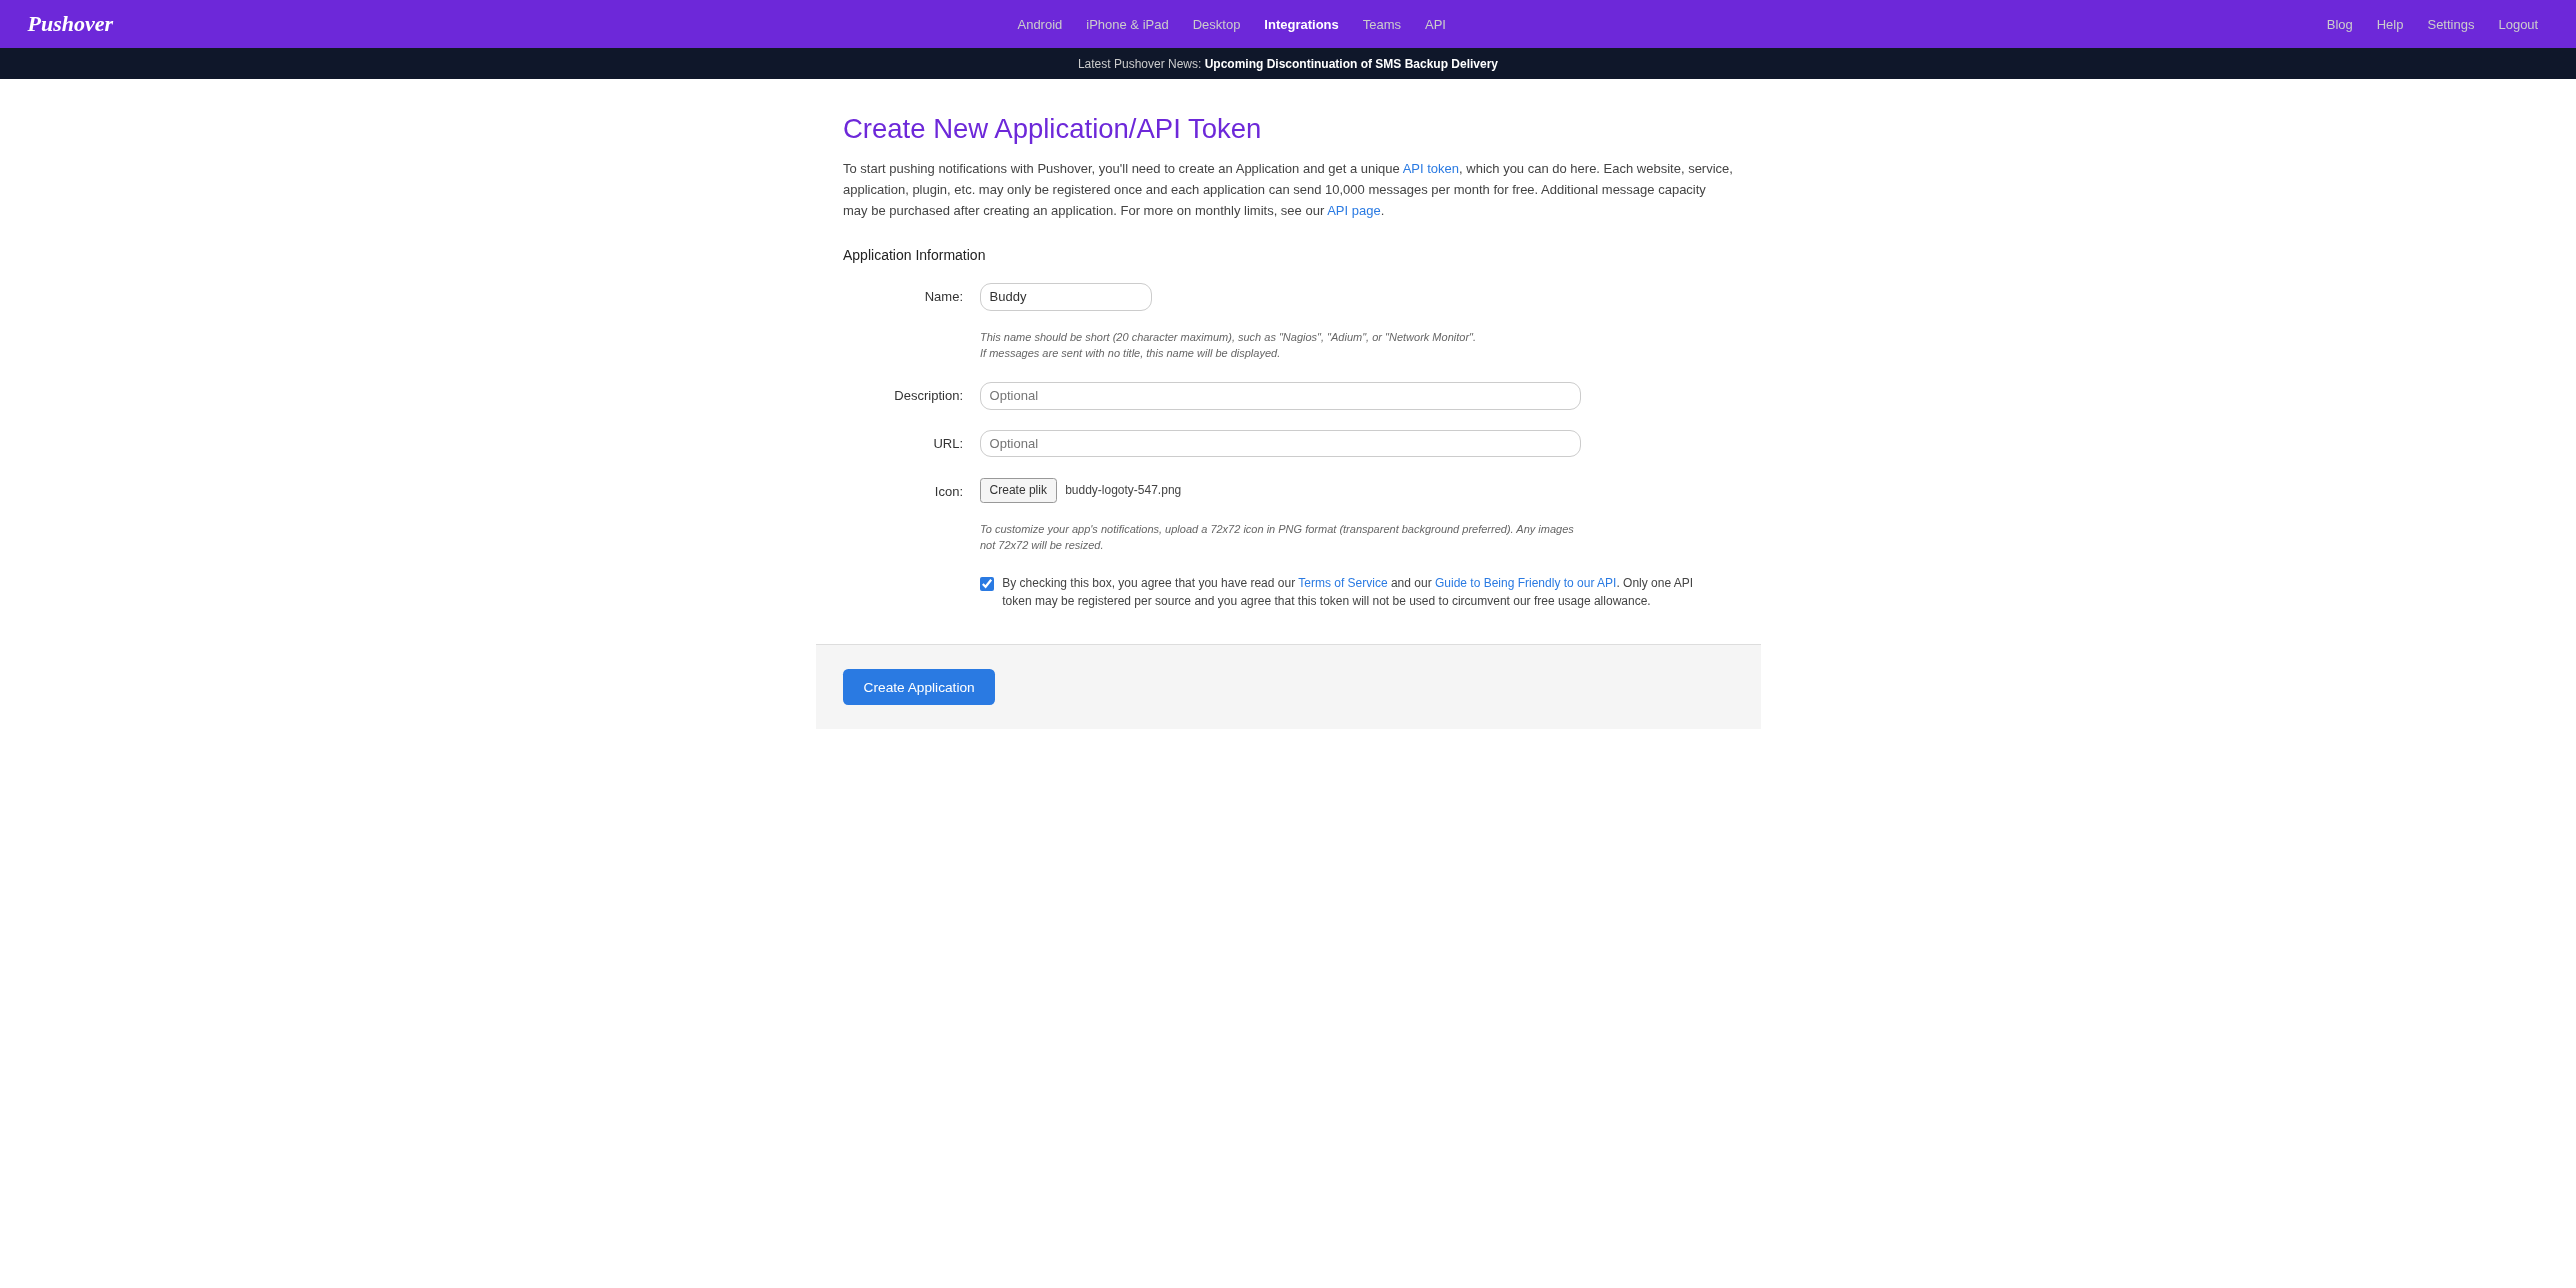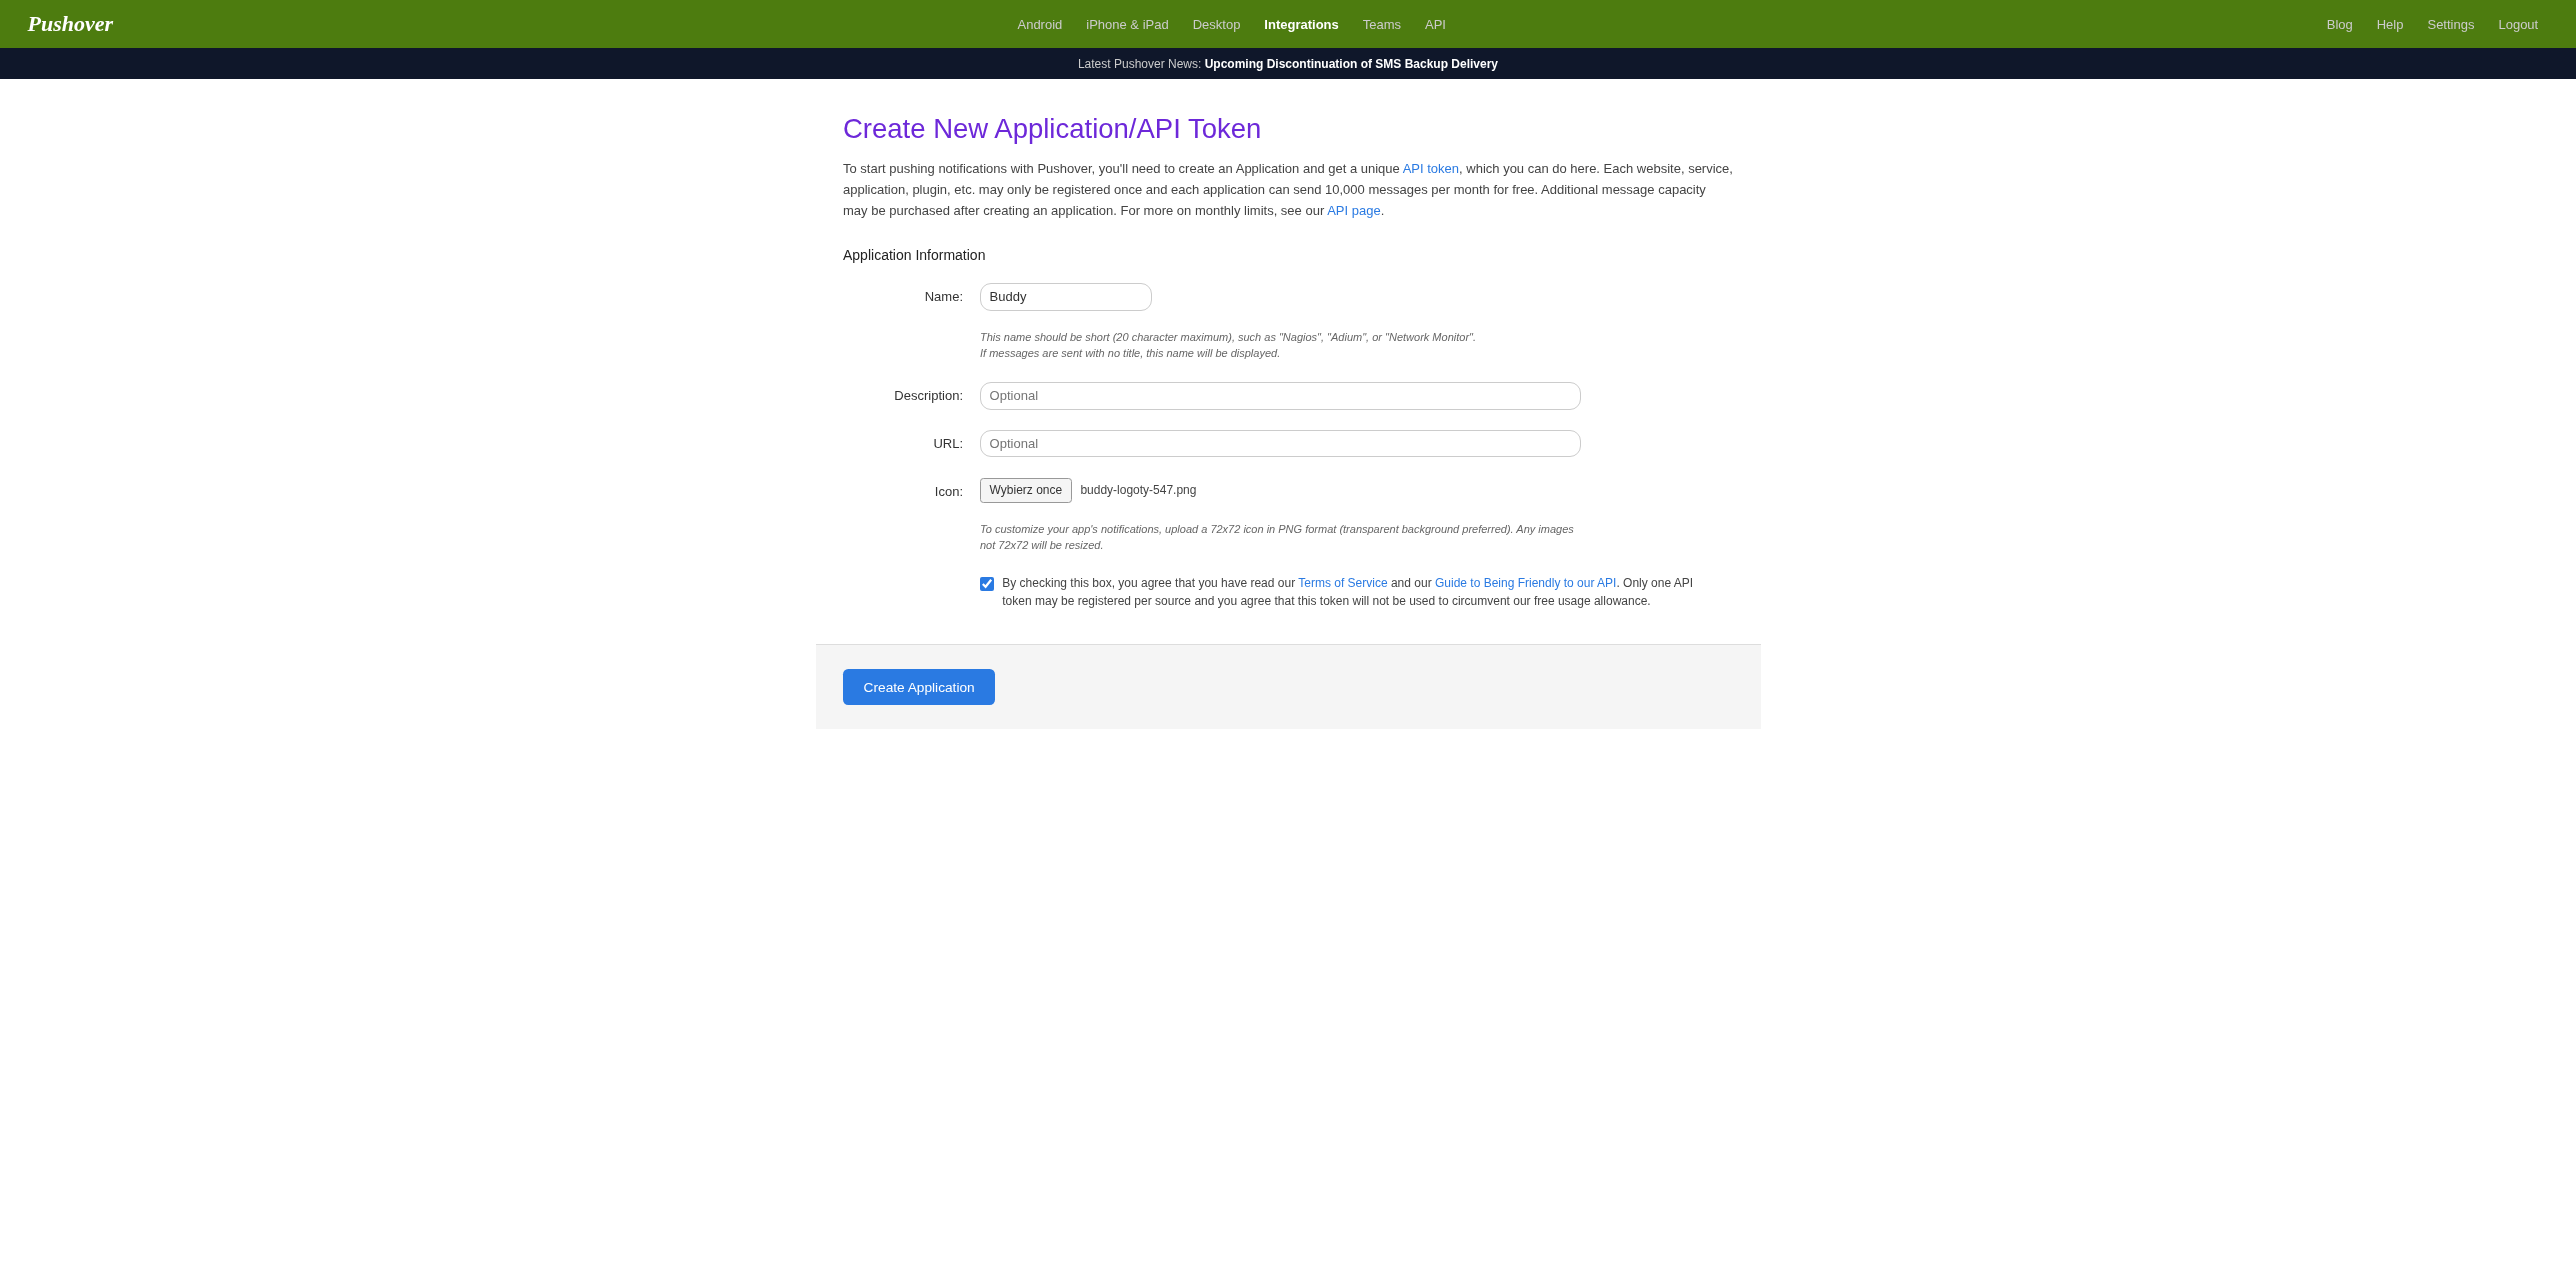--- a/index.html
+++ b/index.html
@@ -1,20 +1,20 @@
 <!DOCTYPE html>
 <html style="font-size:13.7px"><head>
   <meta charset="utf-8">
   <style>
     * { box-sizing: border-box; margin: 0; padding: 0; }
     body { font-family: -apple-system, BlinkMacSystemFont, "Segoe UI", Helvetica, Arial, sans-serif; font-size: 13.7px; color: #333; background: #fff; }
 
     
     nav {
-      background: #4d7c0f;
+      background: #6d28d9;
       display: flex;
       align-items: center;
       padding: 0 27.5px;
       height: 48px;
     }
     .nav-logo {
       font-family: Georgia, serif;
       color: #fff;
       font-size: 22px;
       font-style: italic;
@@ -243,21 +243,21 @@
     <div class="form-label">URL:</div>
     <div class="form-field">
       <input type="text" placeholder="Optional" style="">
     </div>
   </div>
 
   <div class="form-group">
     <div class="form-label">Icon:</div>
     <div class="form-field">
       <div class="icon-row">
-        <button class="file-button">Wybierz once</button>
+        <button class="file-button">Create plik</button>
         <span class="file-name">buddy-logoty-547.png</span>
       </div>
       <div class="field-hint">To customize your app's notifications, upload a 72x72 icon in PNG format (transparent background preferred). Any images not 72x72 will be resized.</div>
     </div>
   </div>
 
   <div class="checkbox-row">
     <input type="checkbox" id="tos-check" checked="" style="">
     <label class="checkbox-label" for="tos-check">
       <span>By checking this box, you agree that you have read our </span><a>Terms of Service</a><span> and our </span><a>Guide to Being Friendly to our API</a><span>. Only one API token may be registered per source and you agree that this token will not be used to circumvent our free usage allowance.</span>

